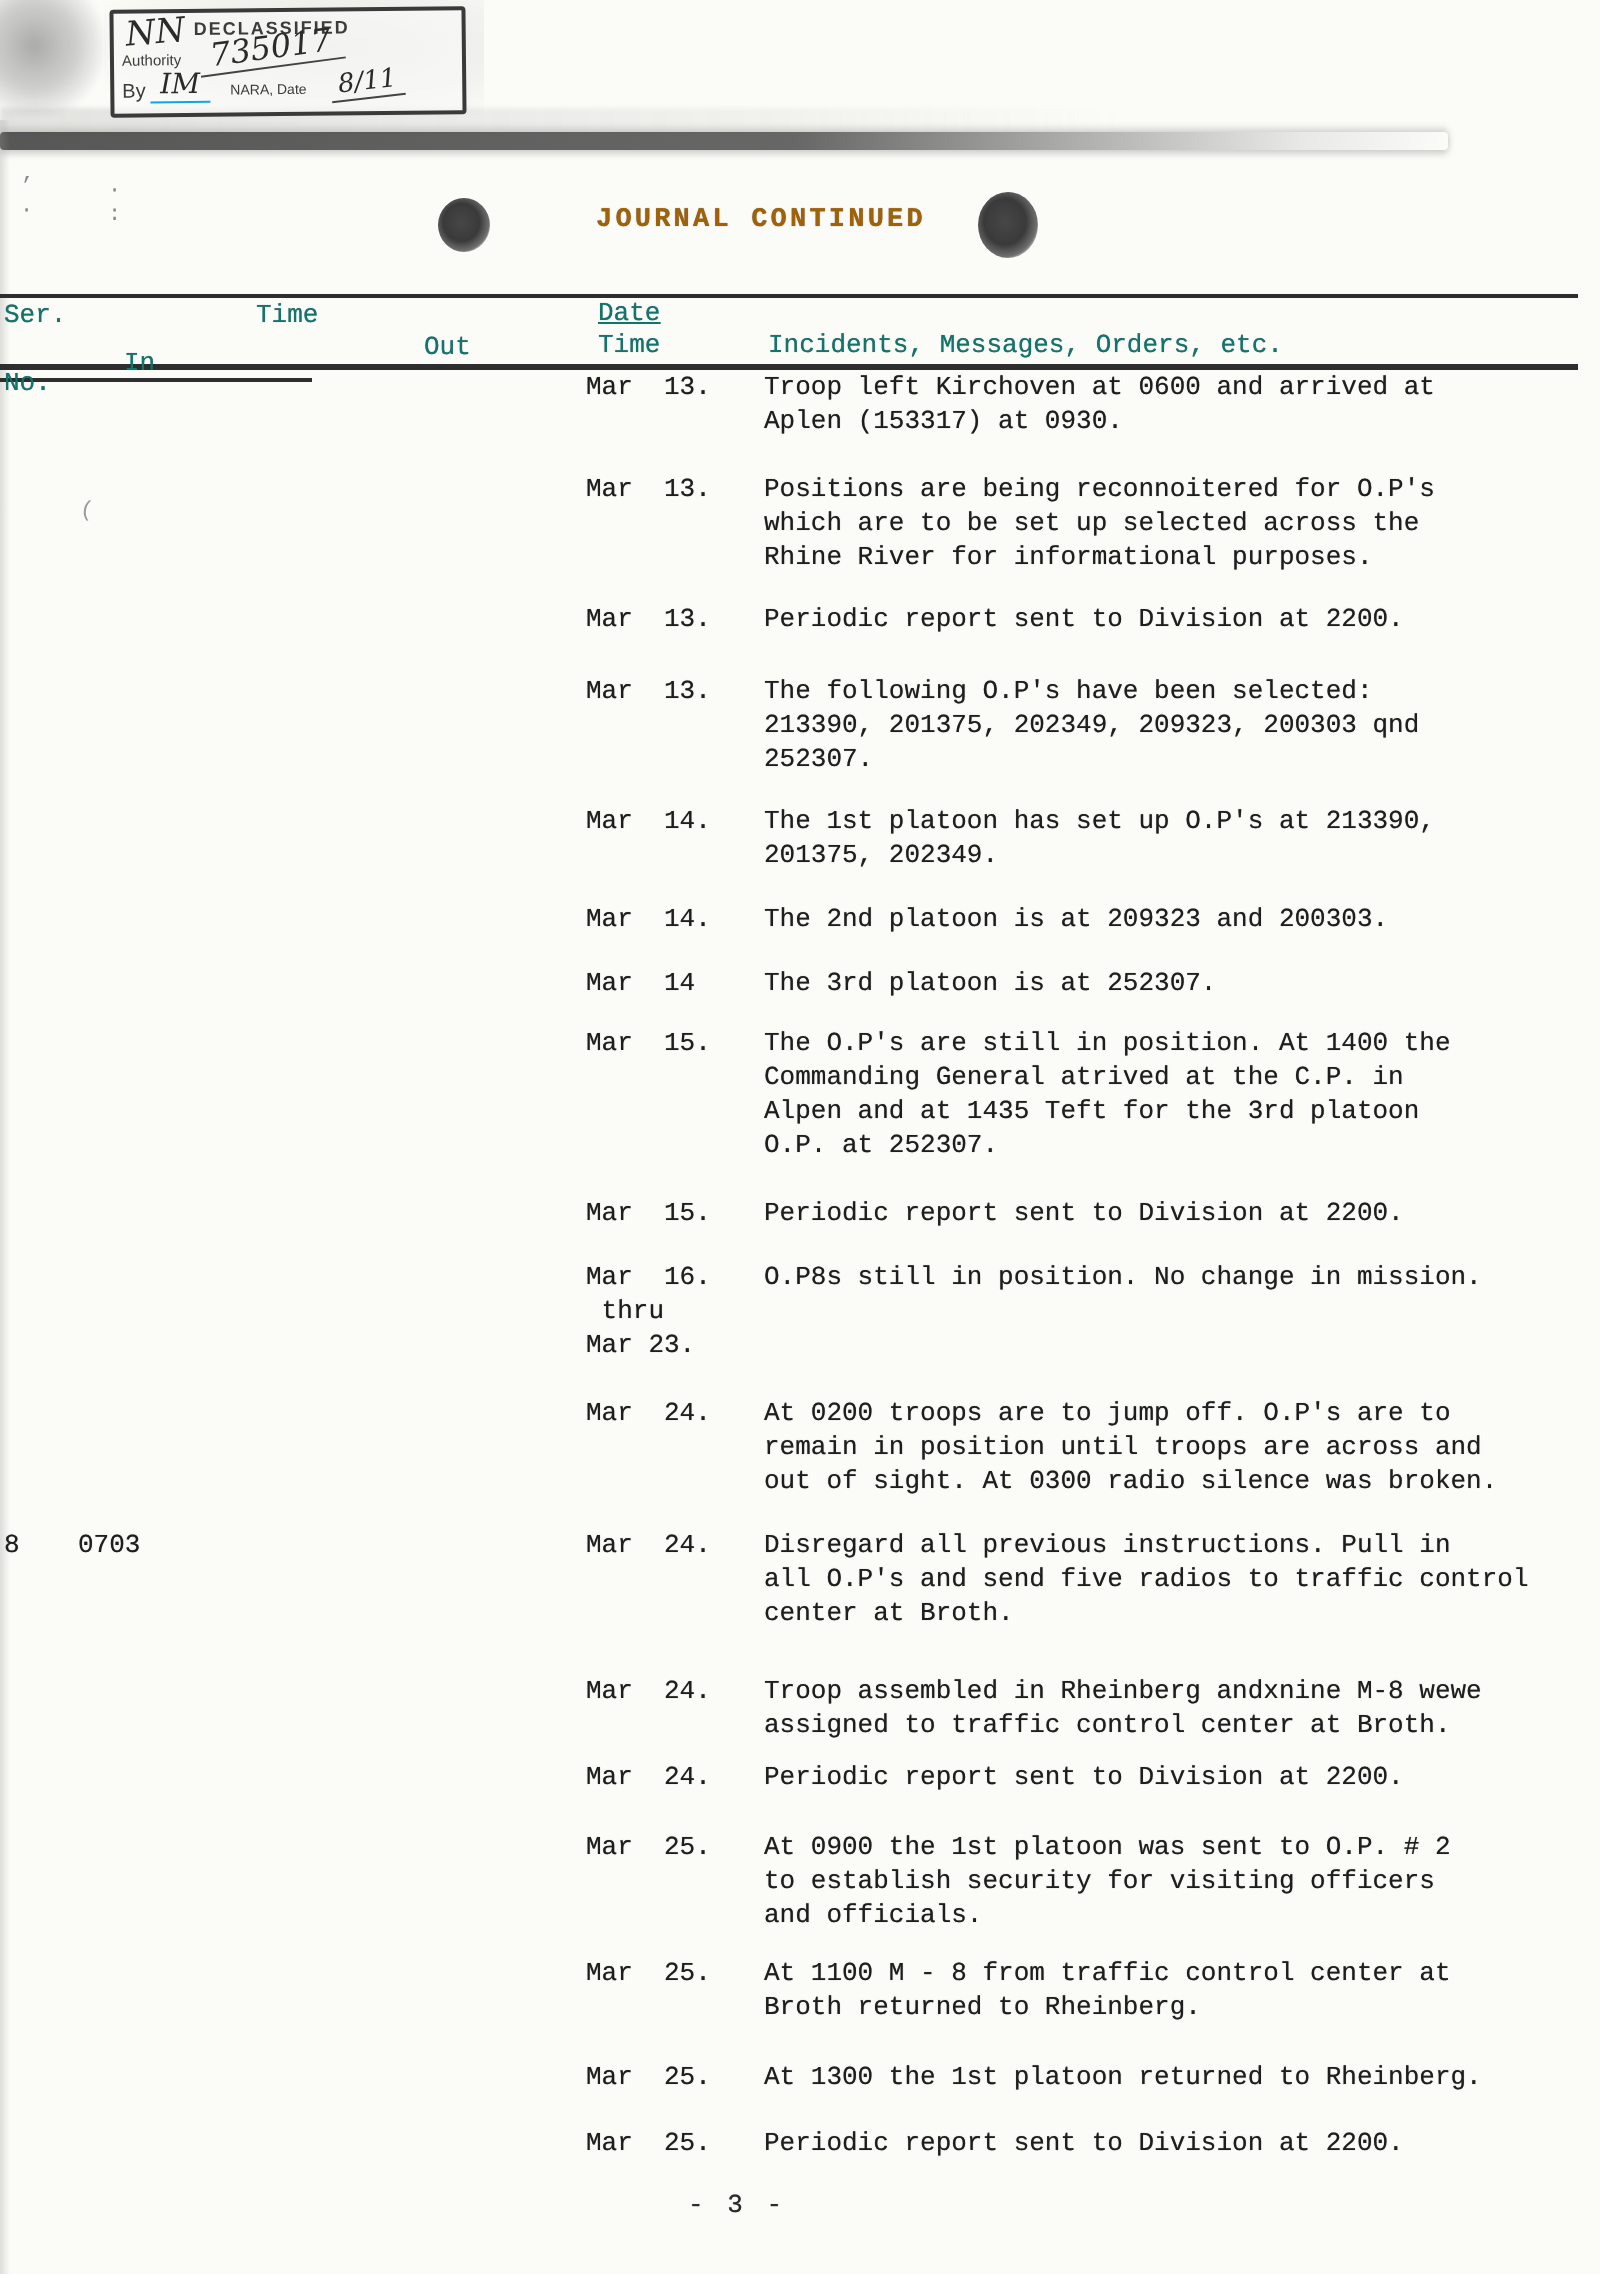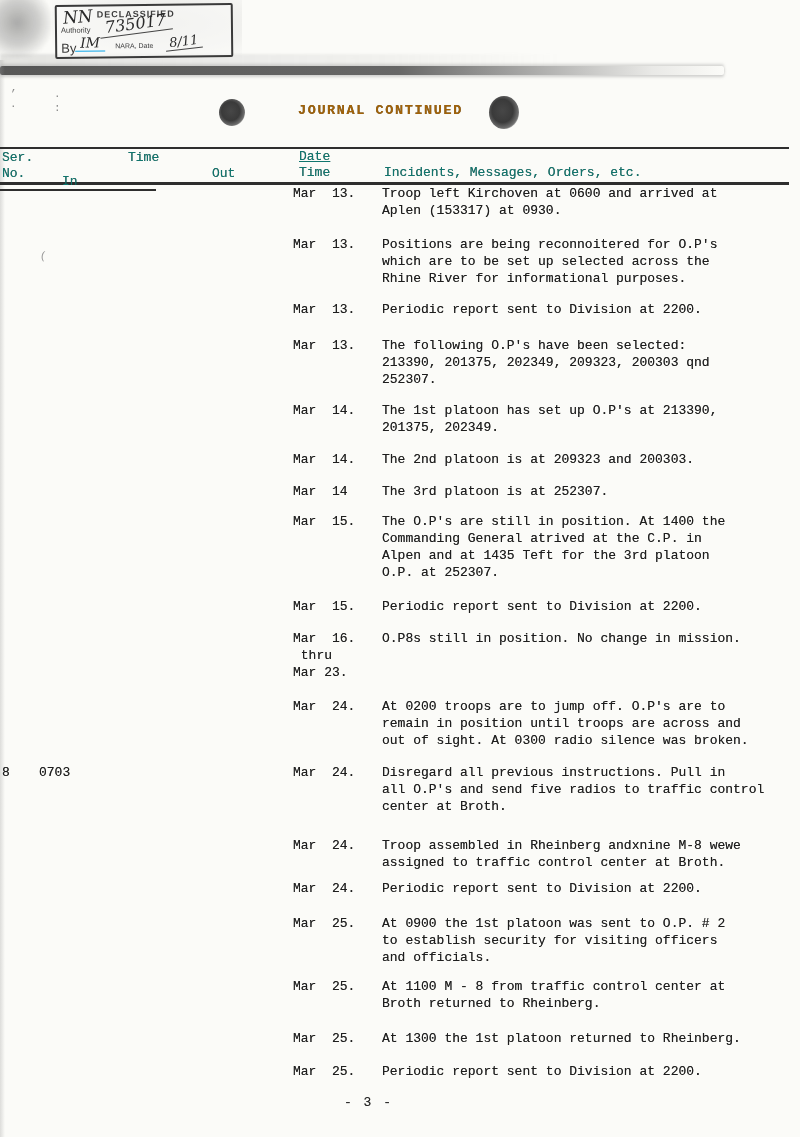--- a/index.html
+++ b/index.html
@@ -62,34 +62,34 @@
     background:rgba(250,250,248,.6);
     transform:rotate(-.6deg);
     font-size:8px;color:#333;
   }
   .hw{font-family:"DejaVu Serif","Liberation Serif",serif;font-style:italic;color:#2b2b2b;}
   .stamp .print{font-family:"Liberation Sans","DejaVu Sans",sans-serif;color:#3c3c3c;}
   .st-nn{left:6px;top:0px;font-size:17px;transform:rotate(-4deg);}
   .st-title{left:40px;top:3px;font-size:9px;letter-spacing:1px;font-weight:bold;}
   .st-auth{left:4px;top:19px;font-size:7.5px;}
   .st-num{left:42px;top:8px;font-size:16px;transform:rotate(-7deg);border-bottom:1px solid #444;padding:0 6px;}
-  .st-by{left:4px;top:34px;font-size:13px;}
+  .st-by{left:4px;top:34px;font-size:10px;}
   .st-im{left:18px;top:28px;font-size:14px;border-bottom:1px solid #0ea5e9;padding:0 5px;}
   .st-nara{left:58px;top:36px;font-size:7px;}
   .st-date{left:108px;top:28px;font-size:13px;transform:rotate(-6deg);border-bottom:1px solid #444;padding:0 4px;}
 
   
   .page-title{left:298px;top:103px;font-size:13.5px;font-weight:bold;letter-spacing:1.6px;color:#a16207;text-shadow:0 0 .5px rgba(0,0,0,.65);}
   .rule{background:#2e2e2e;}
   .rule-top{left:0;top:147px;width:789px;height:2px;}
   .rule-mid{left:0;top:182px;width:789px;height:3px;}
   .rule-no{left:0;top:189px;width:156px;height:2px;}
   .hdr{font-size:13px;color:#0f766e;text-shadow:0 0 .4px rgba(10,10,10,.6);}
   .h-ser{left:2px;top:150px;}
-  .h-no{left:2px;top:166px;font-family:Liberation Mono, monospace;}
+  .h-no{left:2px;top:184px;font-family:Liberation Mono, monospace;}
   .h-time{left:128px;top:150px;}
   .h-in{left:62px;top:174px;}
   .h-out{left:212px;top:166px;}
   .h-date{left:299px;top:149px;text-decoration:underline;}
   .h-dtime{left:299px;top:165px;}
   .h-inc{left:384px;top:165px;}
 
   
   .entry{position:absolute;left:0;width:800px;}
   .e-ser{position:absolute;left:2px;top:0;}

